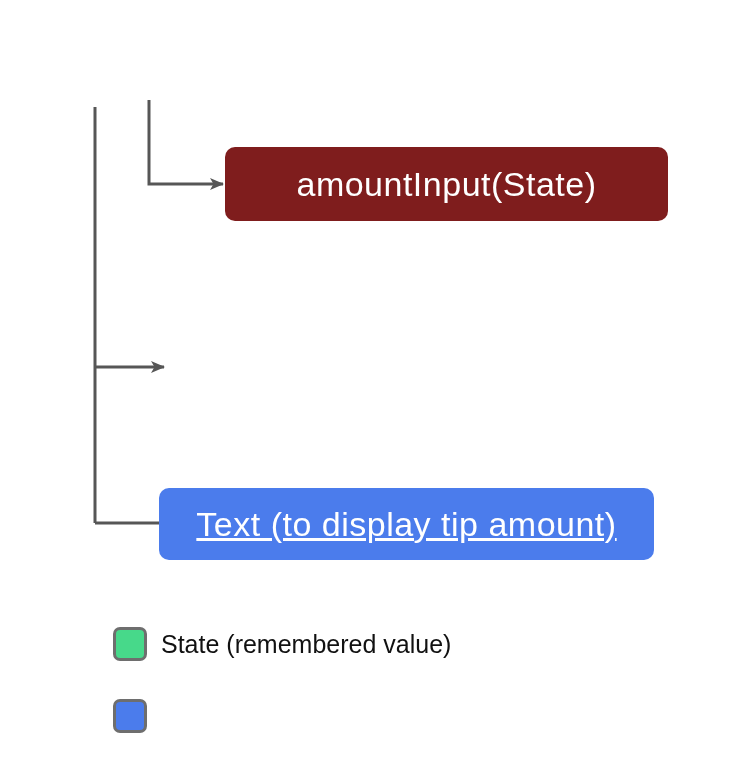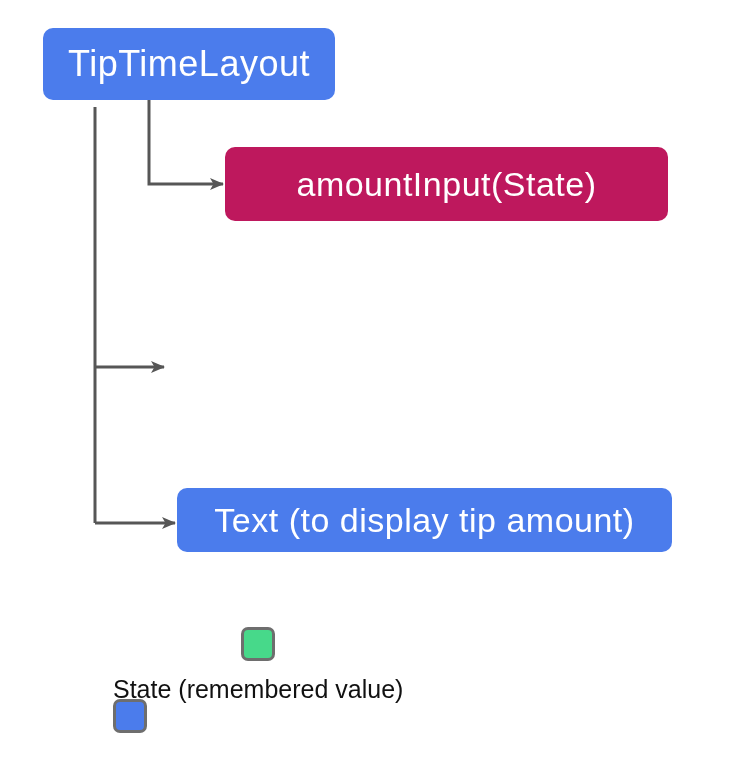--- a/index.html
+++ b/index.html
@@ -22,41 +22,40 @@
     justify-content: center;
     border-radius: 10px;
     color: #ffffff;
     font-size: 34px;
     font-weight: 400;
     letter-spacing: 0.5px;
     white-space: nowrap;
     box-sizing: border-box;
   }
   .node-blue  { background: #4b7cec; }
-  .node-green { background: #be185d; }
+  .node-green { background: #7f1d1d; }
 
   .node-root   { left: 43px;  top: 28px;  width: 292px; height: 72px; font-size: 36px; }
   .node-amount { left: 225px; top: 147px; width: 443px; height: 74px; }
   .node-edit   { left: 166px; top: 332px; width: 333px; height: 72px; }
-  .node-text   { left: 177px; top: 488px; width: 495px; height: 64px; }
+  .node-text   { left: 159px; top: 488px; width: 495px; height: 72px; text-decoration: underline; }
 
   .connector-layer {
     position: absolute;
     left: 0; top: 0;
     width: 748px;
     height: 769px;
     pointer-events: none;
   }
 
   .legend-item {
     position: absolute;
     display: flex;
     align-items: center;
     gap: 14px;
-    flex-direction: column;
   }
   .legend-state { left: 113px; top: 627px; }
   .legend-app   { left: 113px; top: 699px; }
   .swatch {
     width: 28px;
     height: 28px;
     border: 3px solid #6e6e6e;
     border-radius: 7px;
     box-sizing: content-box;
     flex: 0 0 auto;
@@ -79,23 +78,20 @@
       <marker id="arrowhead" markerUnits="userSpaceOnUse" markerWidth="16" markerHeight="14" refX="14" refY="7" orient="auto">
         <path d="M1,1 L15,7 L1,13 L4.5,7 Z" fill="#565656"></path>
       </marker>
     </defs>
     <path d="M149,100 V184 H223" fill="none" stroke="#565656" stroke-width="3" marker-end="url(#arrowhead)"></path>
     <path d="M95,107 V523" fill="none" stroke="#565656" stroke-width="3"></path>
     <path d="M95,367 H164" fill="none" stroke="#565656" stroke-width="3" marker-end="url(#arrowhead)"></path>
     <path d="M95,523 H175" fill="none" stroke="#565656" stroke-width="3" marker-end="url(#arrowhead)"></path>
   </svg>
 
-  <div class="node node-blue node-root">
-    <span>TipTimeLayout</span>
-  </div>
 
   <div class="node node-green node-amount">
     <span>amountInput(State)</span>
   </div>
 
 
   <div class="node node-blue node-text">
     <span>Text (to display tip amount)</span>
   </div>
 

